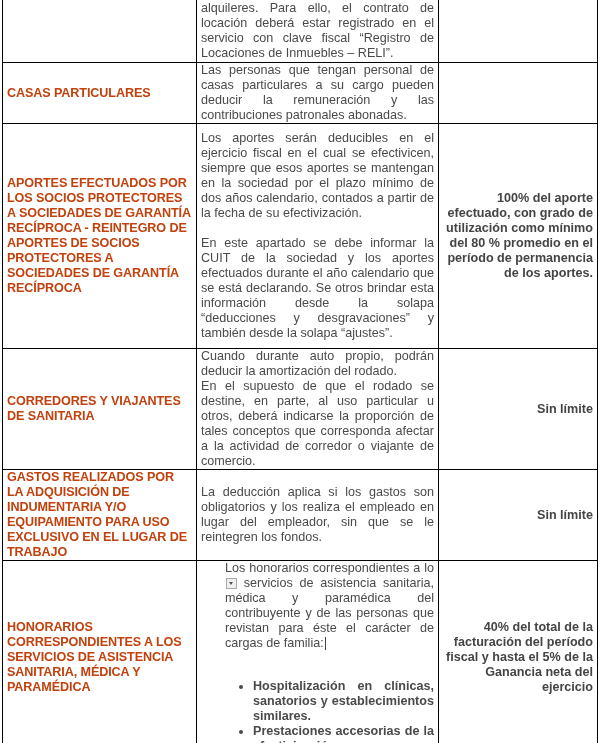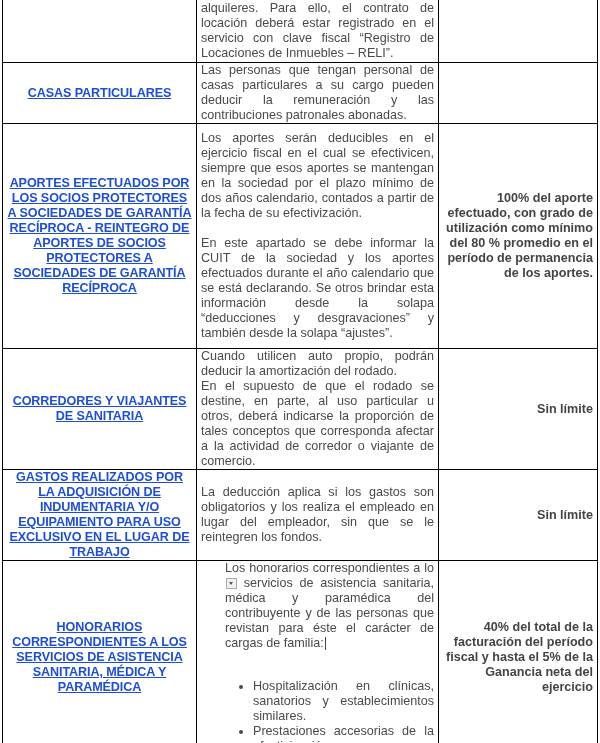--- a/index.html
+++ b/index.html
@@ -8,28 +8,28 @@
       position: absolute; left: 2px; top: -2px;
       width: 595px; border-collapse: collapse; table-layout: fixed;
     }
     table.deductions td {
       border: 1px solid #000000; vertical-align: middle; padding: 0 4px;
       font-size: 12.6px; line-height: 15px;
     }
     col.c1 { width: 194px; }
     col.c2 { width: 242px; }
     col.c3 { width: 159px; }
-    td.concept { text-align: center; font-weight: bold; font-size: 12.6px; color: #1d4ed8; letter-spacing: -0.1px; text-decoration: underline; }
+    td.concept { text-align: left; font-weight: bold; font-size: 12.6px; color: #c2410c; letter-spacing: -0.1px; }
     td.desc { text-align: justify; color: #4a4a4a; }
     td.limit { text-align: right; font-weight: bold; color: #444; padding: 0 6px; }
     .desc p { margin: 0; }
     .desc .gap { height: 15px; }
     .desc .gap2 { height: 28px; }
     ul.bullets { margin: 0; padding-left: 28px; }
-    ul.bullets li { text-align: justify; }
+    ul.bullets li { text-align: justify; font-weight: bold; }
     .dd-icon {
       display: inline-block; width: 9px; height: 9px; border: 1px solid #aaa;
       background: #f0f0f0; vertical-align: middle; position: relative; margin-left: 1px;
     }
     .dd-icon::after {
       content: ""; position: absolute; left: 2px; top: 3px;
       border-left: 2.5px solid transparent; border-right: 2.5px solid transparent; border-top: 3px solid #555;
     }
     .caret { display: inline-block; width: 1px; height: 13px; background: #444; vertical-align: middle; margin-left: 1px; }
     tr.r0 { height: 64px; padding-left: 45px; }
@@ -68,21 +68,21 @@
       <td class="desc">
         <p>Los aportes serán deducibles en el ejercicio fiscal en el cual se efectivicen, siempre que esos aportes se mantengan en la sociedad por el plazo mínimo de dos años calendario, contados a partir de la fecha de su efectivización.</p>
         <div class="gap"></div>
         <p>En este apartado se debe informar la CUIT de la sociedad y los aportes efectuados durante el año calendario que se está declarando. Se otros brindar esta información desde la solapa “deducciones y desgravaciones” y también desde la solapa “ajustes”.</p>
       </td>
       <td class="limit">100% del aporte efectuado, con grado de utilización como mínimo del 80 % promedio en el período de permanencia de los aportes.</td>
     </tr>
     <tr class="r3">
       <td class="concept">CORREDORES Y VIAJANTES DE SANITARIA</td>
       <td class="desc">
-        <p>Cuando utilicen auto propio, podrán deducir la amortización del rodado.</p>
+        <p>Cuando durante auto propio, podrán deducir la amortización del rodado.</p>
         <p>En el supuesto de que el rodado se destine, en parte, al uso particular u otros, deberá indicarse la proporción de tales conceptos que corresponda afectar a la actividad de corredor o viajante de comercio.</p>
       </td>
       <td class="limit">Sin límite</td>
     </tr>
     <tr class="r4">
       <td class="concept">GASTOS REALIZADOS POR LA ADQUISICIÓN DE INDUMENTARIA Y/O EQUIPAMIENTO PARA USO EXCLUSIVO EN EL LUGAR DE TRABAJO</td>
       <td class="desc">
         <p>La deducción aplica si los gastos son obligatorios y los realiza el empleado en lugar del empleador, sin que se le reintegren los fondos.</p>
       </td>
       <td class="limit">Sin límite</td>

